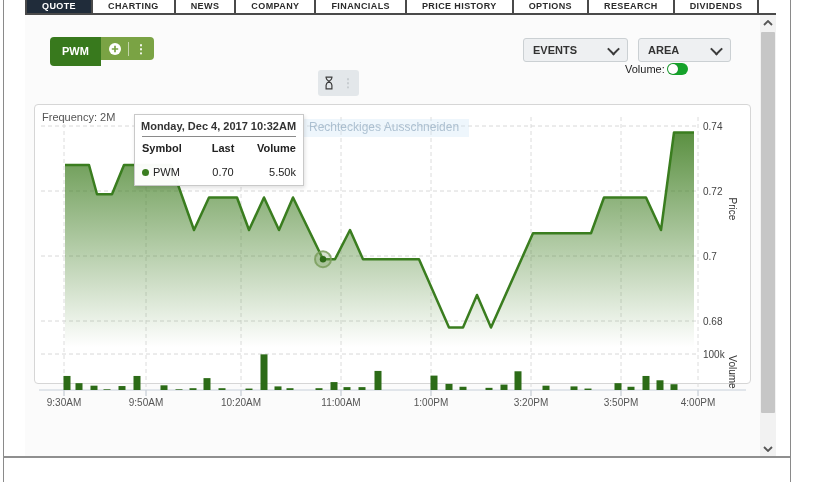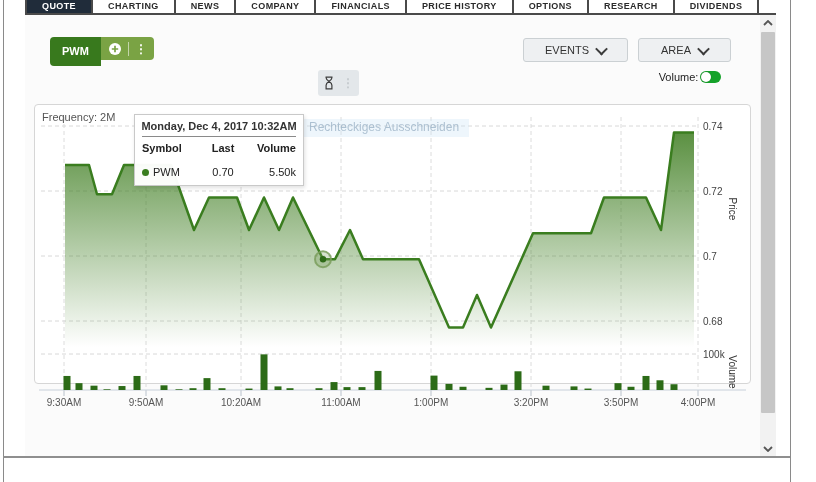--- a/index.html
+++ b/index.html
@@ -28,45 +28,45 @@
   .range-bar{position:absolute;left:24px;top:55px;height:26px;background:#e3e7ea;border-radius:3px;
     display:flex;align-items:center;padding:0 2px;}
   .range-btn{font-size:11px;font-weight:bold;color:#5a6268;padding:0 9px;height:26px;line-height:26px;
     border-radius:3px;cursor:pointer;}
   .range-btn.active{background:#79a23d;color:#fff;}
   .tools-box{position:absolute;left:293px;top:55px;width:41px;height:26px;background:#e3e7ea;
     border-radius:3px;display:flex;align-items:center;justify-content:center;gap:7px;}
   .kebab.faint{color:#c3c9cd;}
   
   .dropdown{position:absolute;top:23px;height:24px;background:#eef0f2;border:1px solid #cbd0d3;
-    border-radius:3px;display:flex;align-items:center;justify-content:center;
-    padding:0 9px;font-size:11px;color:#333;cursor:pointer;box-sizing:border-box;}
+    border-radius:3px;display:flex;align-items:center;justify-content:space-between;
+    padding:0 9px;font-size:11px;color:#333;cursor:pointer;box-sizing:border-box;font-weight:bold;}
   .chev{width:7px;height:7px;border-right:2px solid #3c3c3c;border-bottom:2px solid #3c3c3c;
     transform:rotate(45deg) translate(-1px,-1px);margin-left:8px;}
   
-  .volume-row{position:absolute;left:600px;top:56px;width:130px;display:flex;align-items:center;
-    justify-content:center;gap:2px;}
+  .volume-row{position:absolute;left:600px;top:48px;width:130px;display:flex;align-items:center;
+    justify-content:flex-start;gap:2px;}
   .volume-label{font-size:11px;color:#1d1d1d;}
   .toggle{width:21px;height:12px;border-radius:7px;background:#15a22a;position:relative;cursor:pointer;}
   .toggle .knob{position:absolute;left:1px;top:1px;width:10px;height:10px;border-radius:50%;
     background:#fff;box-shadow:0 0 1px rgba(0,0,0,.4);}
   
   .card{position:absolute;left:9px;top:89px;width:717px;height:280px;background:#fff;
     border:1px solid #d6d6d6;border-radius:4px;box-sizing:border-box;}
   .freq{position:absolute;left:7px;top:6px;font-size:11px;color:#555;z-index:2;}
   .watermark{position:absolute;left:248px;top:14px;z-index:2;font-size:12px;
     color:rgba(120,150,175,.55);background:rgba(205,228,245,.35);padding:1px 10px 3px 8px;
     display:flex;align-items:center;gap:6px;white-space:nowrap;}
   .watermark .wm-circle{width:10px;height:10px;border:1.5px solid rgba(120,150,175,.6);
     border-radius:50%;display:inline-block;}
   .chart-svg{position:absolute;left:0;top:0;z-index:1;}
   
   .tooltip{position:absolute;left:99px;top:9px;width:168px;z-index:3;background:rgba(255,255,255,.97);
     border:1px solid #c9c9c9;box-shadow:1px 2px 4px rgba(0,0,0,.12);}
-  .tt-date{font-size:11px;font-weight:bold;color:#333;text-align:center;padding:5px 6px 4px;}
+  .tt-date{font-size:11px;font-weight:bold;color:#333;padding:5px 6px 4px;}
   .tt-sep{margin:0 7px;border-bottom:1px solid #8a8a8a;}
   .tt-grid{display:grid;grid-template-columns:60px 42px 52px;padding:5px 7px 7px;row-gap:12px;
     font-size:11px;color:#222;}
   .tt-h{font-weight:bold;}
   .tt-c2{text-align:center;} .tt-c3{text-align:right;}
   .tt-sym{display:flex;align-items:center;gap:4px;}
   .tt-dot{width:7px;height:7px;border-radius:50%;background:#3a7d1f;display:inline-block;}
   
   .ylab{position:absolute;left:668px;transform:translateY(-50%);font-size:10px;color:#444;z-index:2;}
   .xlab{position:absolute;top:292px;transform:translateX(-50%);font-size:10px;color:#555;

